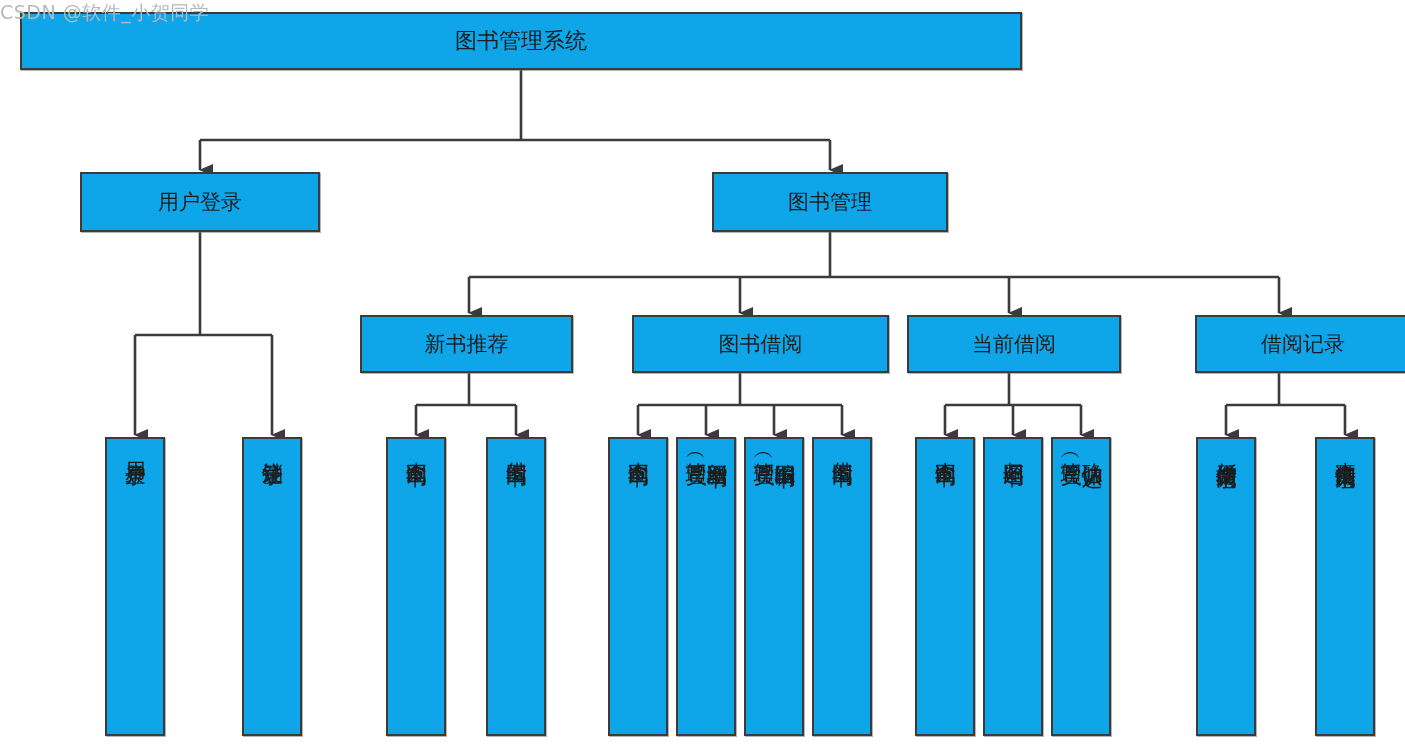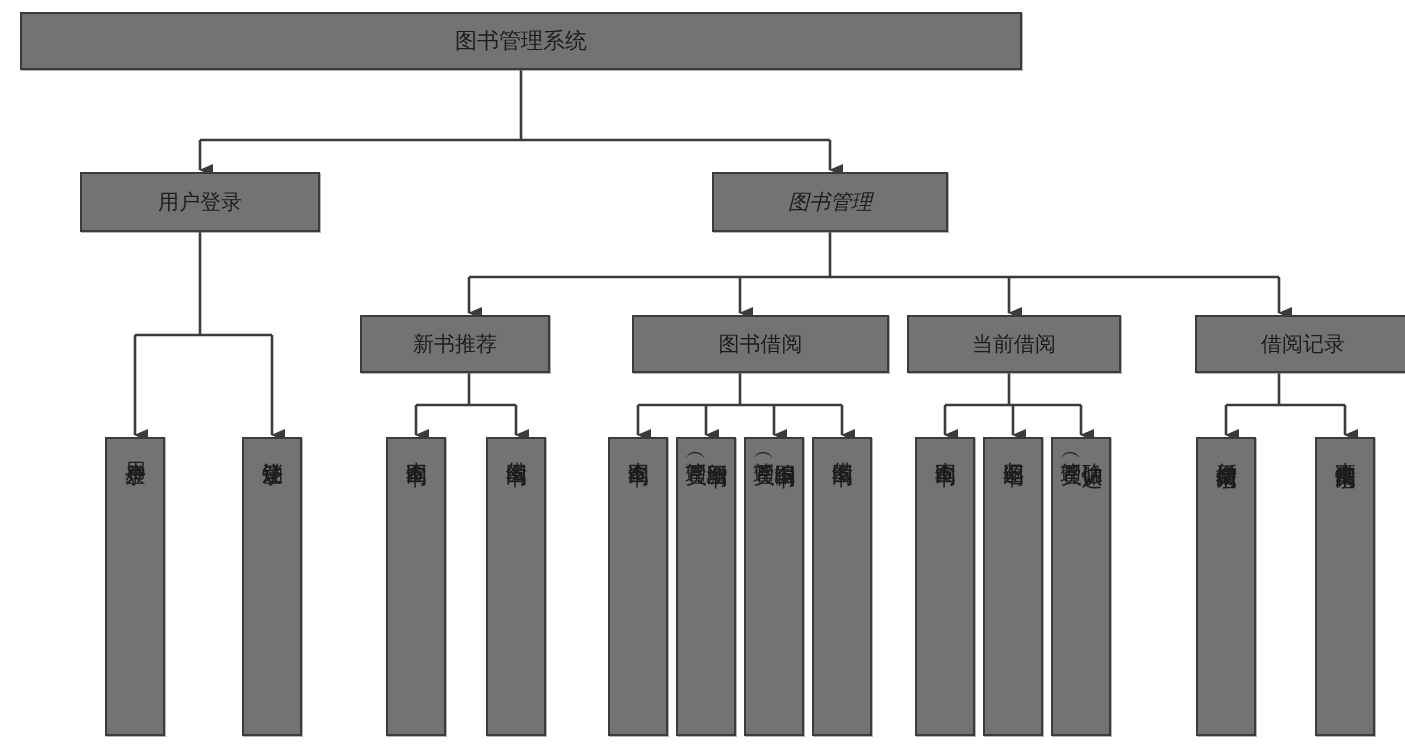--- a/index.html
+++ b/index.html
@@ -22,21 +22,21 @@
     left: 0;
     top: 0;
     width: 1405px;
     height: 747px;
     pointer-events: none;
   }
   .node {
     position: absolute;
     box-sizing: border-box;
     border: 2px solid #3b3b3b;
-    background: #737373;
+    background: #0ea5e9;
     display: flex;
     align-items: center;
     justify-content: center;
     box-shadow: 1px 1px 0 rgba(120,120,120,0.55);
   }
   .node .label {
     color: #1c1c1c;
     text-align: center;
     line-height: 1.18;
     white-space: pre;
@@ -115,24 +115,24 @@
       </g>
   </svg>
 
   <div id="nodes">
       <div class="node horiz title" style="left: 20px; top: 12px; width: 1002px; height: 58px;">
         <span class="label">图书管理系统</span>
       </div>
       <div class="node horiz" style="left: 80px; top: 172px; width: 240px; height: 60px;">
         <span class="label">用户登录</span>
       </div>
-      <div class="node horiz" style="left: 712px; top: 172px; width: 236px; height: 60px; font-style: italic;">
+      <div class="node horiz" style="left: 712px; top: 172px; width: 236px; height: 60px;">
         <span class="label">图书管理</span>
       </div>
-      <div class="node horiz" style="left: 360px; top: 315px; width: 190px; height: 58px;">
+      <div class="node horiz" style="left: 360px; top: 315px; width: 213px; height: 58px;">
         <span class="label">新书推荐</span>
       </div>
       <div class="node horiz" style="left: 632px; top: 315px; width: 257px; height: 58px;">
         <span class="label">图书借阅</span>
       </div>
       <div class="node horiz" style="left: 907px; top: 315px; width: 214px; height: 58px;">
         <span class="label">当前借阅</span>
       </div>
       <div class="node horiz" style="left: 1171px; top: 315px; width: 216px; height: 58px; margin-left: 24px;">
         <span class="label">借阅记录</span>
@@ -174,14 +174,15 @@
 （管理员）</span>
       </div>
       <div class="node vert" style="left: 1196px; top: 437px; width: 60px; height: 299px;">
         <span class="label">新增借阅记录</span>
       </div>
       <div class="node vert" style="left: 1315px; top: 437px; width: 60px; height: 299px;">
         <span class="label">查询借阅记录</span>
       </div>
     </div>
 
+  <div class="watermark">CSDN @软件_小贺同学</div>
 
 </div>
 
 </body></html>

